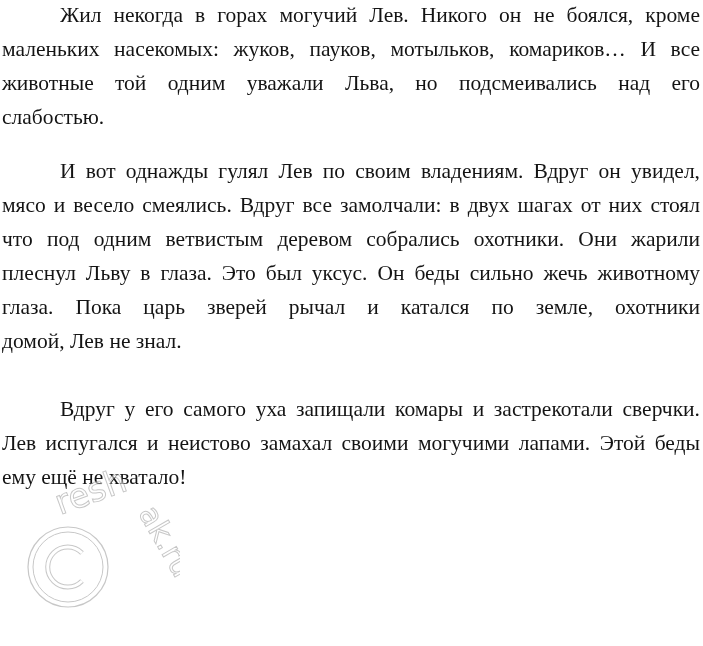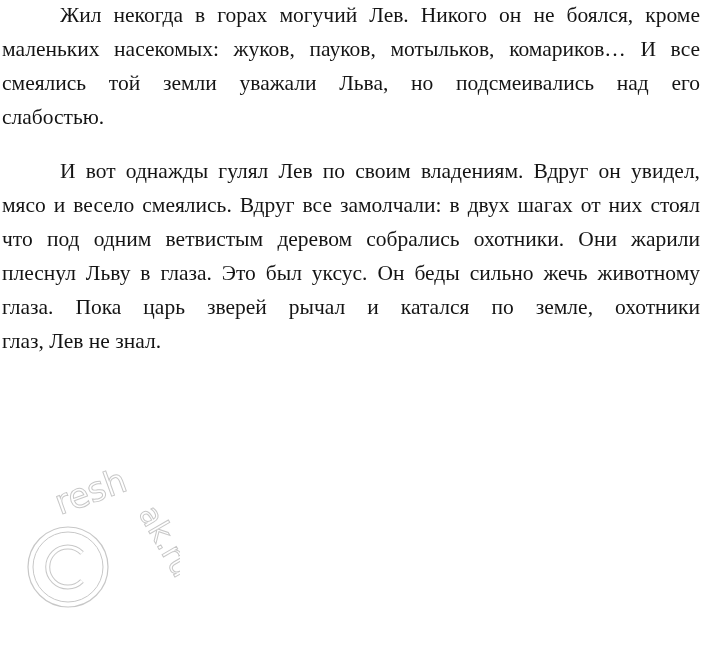--- a/index.html
+++ b/index.html
@@ -18,30 +18,35 @@
     pointer-events: none; opacity: 0.55;
   }
 </style>
 </head>
 <body>
 
 <div class="doc">
   <p class="para" style="margin-bottom:20px">
     <span class="line first">Жил некогда в горах могучий Лев. Никого он не боялся, кроме</span>
     <span class="line">маленьких насекомых: жуков, пауков, мотыльков, комариков… И все</span>
-    <span class="line">смеялись той земли уважали Льва, но подсмеивались над его</span>
+    <span class="line">животные той одним уважали Льва, но подсмеивались над его</span>
     <span class="line last">слабостью.</span>
   </p>
   <p class="para" style="margin-bottom:34px">
     <span class="line first">И вот однажды гулял Лев по своим владениям. Вдруг он увидел,</span>
     <span class="line">мясо и весело смеялись. Вдруг все замолчали: в двух шагах от них стоял</span>
     <span class="line">что под одним ветвистым деревом собрались охотники. Они жарили</span>
     <span class="line">плеснул Льву в глаза. Это был уксус. Он беды сильно жечь животному</span>
     <span class="line">глаза. Пока царь зверей рычал и катался по земле, охотники</span>
-    <span class="line last">глаз, Лев не знал.</span>
+    <span class="line last">домой, Лев не знал.</span>
+  </p>
+  <p class="para">
+    <span class="line first">Вдруг у его самого уха запищали комары и застрекотали сверчки.</span>
+    <span class="line">Лев испугался и неистово замахал своими могучими лапами. Этой беды</span>
+    <span class="line last">ему ещё не хватало!</span>
   </p>
 </div>
 
 <svg class="watermark" viewBox="0 0 160 175" xmlns="http://www.w3.org/2000/svg">
   <circle cx="48" cy="112" r="40" fill="none" stroke="#9a9a9a" stroke-width="1.2"></circle>
   <circle cx="48" cy="112" r="35" fill="none" stroke="#9a9a9a" stroke-width="1"></circle>
   <path d="M62 98 A20 20 0 1 0 62 126" fill="none" stroke="#9a9a9a" stroke-width="5"></path>
   <path d="M62 98 A20 20 0 1 0 62 126" fill="none" stroke="#ffffff" stroke-width="3"></path>
   <text x="0" y="0" transform="translate(40,60) rotate(-20)" font-family="DejaVu Sans, sans-serif" font-size="34" fill="#ffffff" stroke="#9a9a9a" stroke-width="1">resh</text>
   <text x="0" y="0" transform="translate(118,58) rotate(60)" font-family="DejaVu Sans, sans-serif" font-size="30" fill="#ffffff" stroke="#9a9a9a" stroke-width="1">ak.ru</text>

